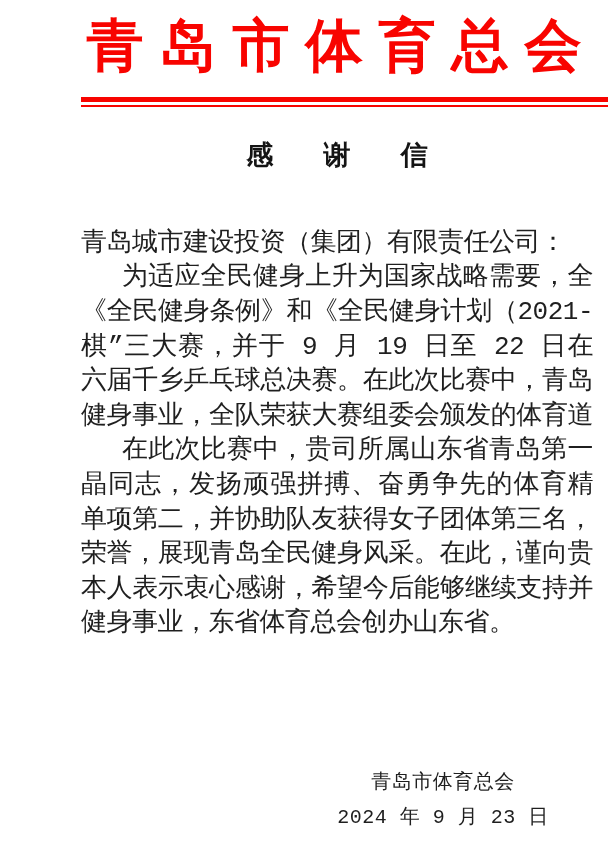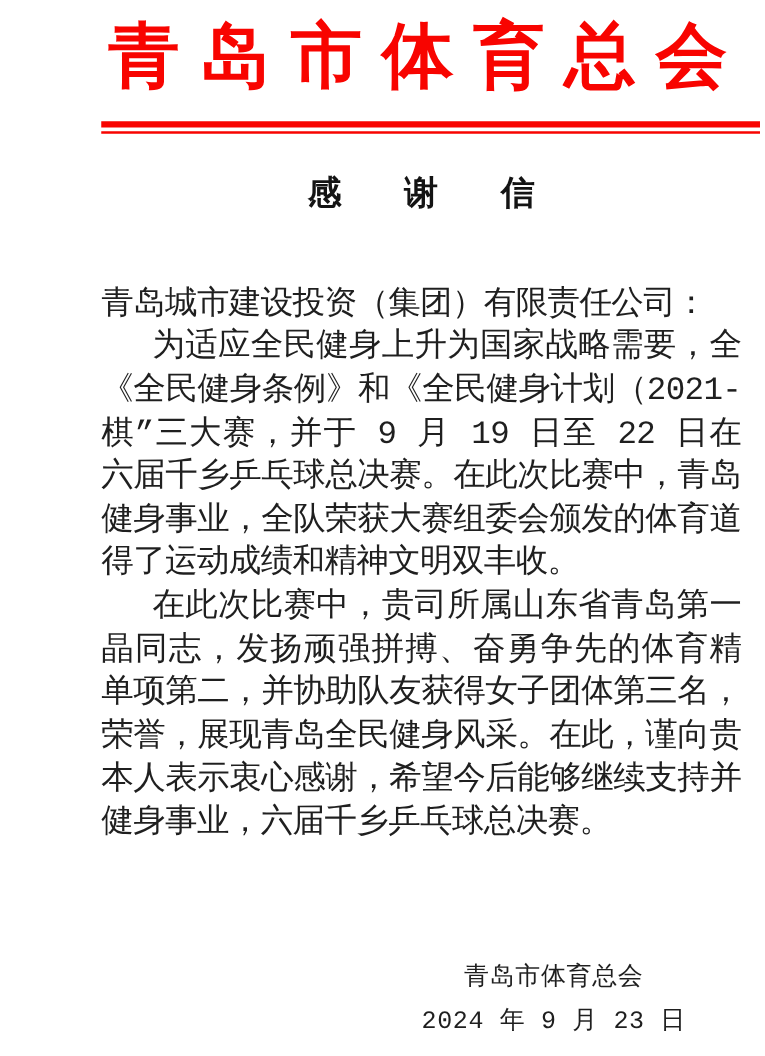--- a/index.html
+++ b/index.html
@@ -104,28 +104,27 @@
 
   <div class="letter-body">
 
     <div class="bl">青岛城市建设投资（集团）有限责任公司：</div>
 
     <div class="bl j ind">为适应全民健身上升为国家战略需要，全民健身计划</div>
     <div class="bl j">《全民健身条例》和《全民健身计划（2021-2025）》，积极</div>
     <div class="bl j">棋”三大赛，并于 9 月 19 日至 22 日在济宁举行山东省第十</div>
     <div class="bl j">六届千乡乒乓球总决赛。在此次比赛中，青岛代表队创近年</div>
     <div class="bl j">健身事业，全队荣获大赛组委会颁发的体育道德风尚奖，取</div>
-    <div class="bl">得了运动成绩和精神文明双丰收。</div>
 
     <div class="bl j ind">在此次比赛中，贵司所属山东省青岛第一国际学校刘昱</div>
     <div class="bl j">晶同志，发扬顽强拼搏、奋勇争先的体育精神，获得了个人</div>
     <div class="bl j">单项第二，并协助队友获得女子团体第三名，为青岛市争得</div>
     <div class="bl j">荣誉，展现青岛全民健身风采。在此，谨向贵单位及刘昱晶</div>
     <div class="bl j">本人表示衷心感谢，希望今后能够继续支持并积极参与全民</div>
-    <div class="bl">健身事业，六届千乡乒乓球总决赛。</div>
+    <div class="bl">健身事业，东省体育总会创办山东省。</div>
 
   </div>
 
   <div class="signature-block">
     <div class="signature-org">青岛市体育总会</div>
     <div class="signature-date">2024 年 9 月 23 日</div>
   </div>
 
 </div>
 

